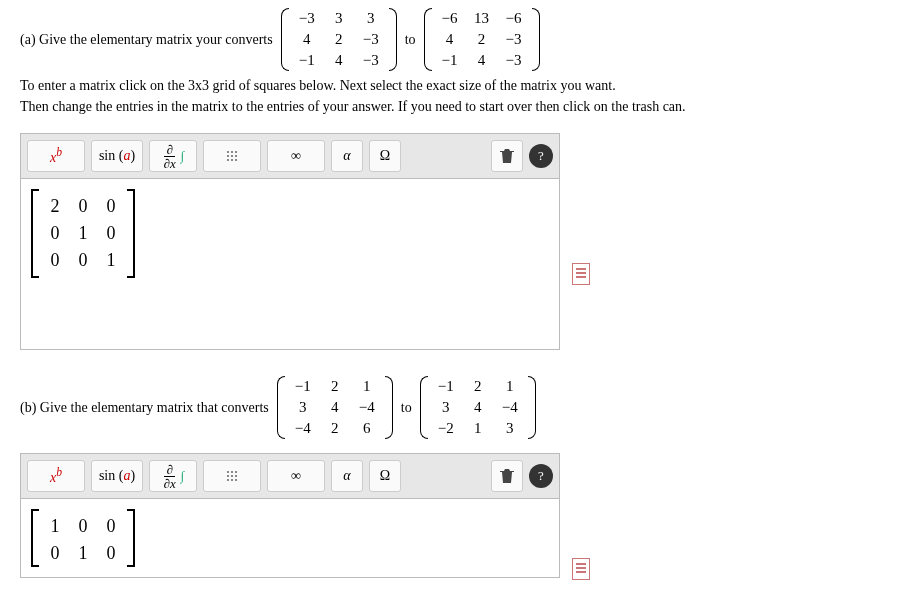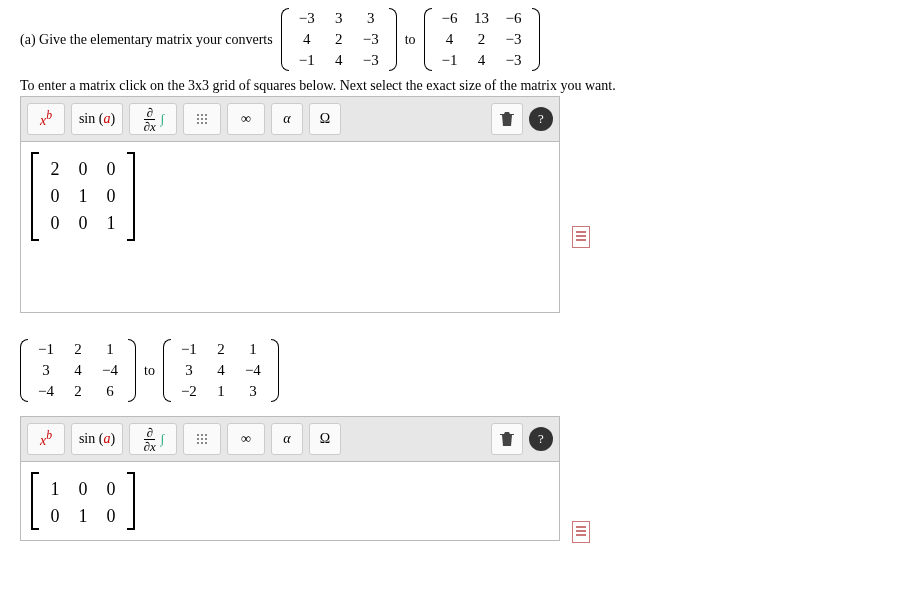--- a/index.html
+++ b/index.html
@@ -1,31 +1,31 @@
 <!DOCTYPE html>
 <html><head>
 <meta charset="utf-8">
 <style>
   * { box-sizing: border-box; }
   body { margin: 0; padding: 8px 20px; font-family: Georgia, 'Times New Roman', serif; font-size: 14px; color: #000; background: #fff; }
   .prompt-line { display: flex; align-items: center; gap: 8px; margin-bottom: 4px; }
-  .instructions { font-size: 14px; line-height: 1.5; }
+  .instructions { font-size: 14px; margin-bottom: 16px; line-height: 1.5; }
   .matrix { display: inline-block; vertical-align: middle; position: relative; padding: 0 10px; }
   .matrix::before, .matrix::after {
     content: ""; position: absolute; top: 0; bottom: 0; width: 7px;
     border-top: 1px solid #000; border-bottom: 1px solid #000;
   }
   .matrix::before { left: 0; border-left: 1px solid #000; border-top-left-radius: 12px; border-bottom-left-radius: 12px; }
   .matrix::after { right: 0; border-right: 1px solid #000; border-top-right-radius: 12px; border-bottom-right-radius: 12px; }
   .matrix .mrow { display: flex; gap: 0; }
   .matrix .mcell { width: 32px; text-align: center; padding: 2px 0; font-size: 15px; }
   .editor-wrap { position: relative; display: inline-block; margin-bottom: 8px; }
   .editor { width: 540px; border: 1px solid #bbb; background: #fff; }
   .toolbar { display: flex; align-items: center; gap: 6px; padding: 6px; background: #e7e7e7; border-bottom: 1px solid #bbb; }
-  .tb-btn { width: 38px; height: 32px; background: #fafafa; border: 1px solid #ccc; border-radius: 3px; display: flex; align-items: center; justify-content: center; font-size: 14px; cursor: pointer; }
+  .tb-btn { width: 58px; height: 32px; background: #fafafa; border: 1px solid #ccc; border-radius: 3px; display: flex; align-items: center; justify-content: center; font-size: 14px; cursor: pointer; }
   .tb-spacer { flex: 1; }
   .tb-circle { width: 24px; height: 24px; border-radius: 50%; background: #333; color: #fff; display: flex; align-items: center; justify-content: center; font-size: 13px; cursor: pointer; }
   .editor-body { padding: 10px; min-height: 170px; background: #fff; position: relative; }
   .ans-matrix { display: inline-block; position: relative; padding: 4px 10px; font-family: Georgia, serif; }
   .ans-matrix::before, .ans-matrix::after {
     content: ""; position: absolute; top: 0; bottom: 0; width: 6px;
     border-top: 2px solid #000; border-bottom: 2px solid #000;
   }
   .ans-matrix::before { left: 0; border-left: 2px solid #000; }
   .ans-matrix::after { right: 0; border-right: 2px solid #000; }
@@ -83,20 +83,21 @@
       </span>
     <span class="mrow">
         <span class="mcell">−1</span>
         <span class="mcell">4</span>
         <span class="mcell">−3</span>
       </span>
   </span>
 </div>
 <div class="instructions">
   <span>To enter a matrix click on the 3x3 grid of squares below. Next select the exact size of the matrix you want.</span><br>
+  <span>Then change the entries in the matrix to the entries of your answer. If you need to start over then click on the trash can.</span>
 </div>
 
 
 <div class="editor-wrap">
 <div class="editor">
   <div class="toolbar">
     <div class="tb-btn">
           <span class="sup"><span style="color:#c00; font-style:italic">x</span><sup>b</sup></span>
         </div>
     <div class="tb-btn" style="width:52px">
@@ -167,20 +168,21 @@
     </span>
   </div>
 </div>
 <div class="pageicon" style="top:130px"></div>
 </div>
 
 <div style="height:18px"></div>
 
 
 <div class="prompt-line">
+  <span>(b) Give the elementary matrix that converts</span>
   <span class="matrix">
     <span class="mrow">
         <span class="mcell">−1</span>
         <span class="mcell">2</span>
         <span class="mcell">1</span>
       </span>
     <span class="mrow">
         <span class="mcell">3</span>
         <span class="mcell">4</span>
         <span class="mcell">−4</span>

